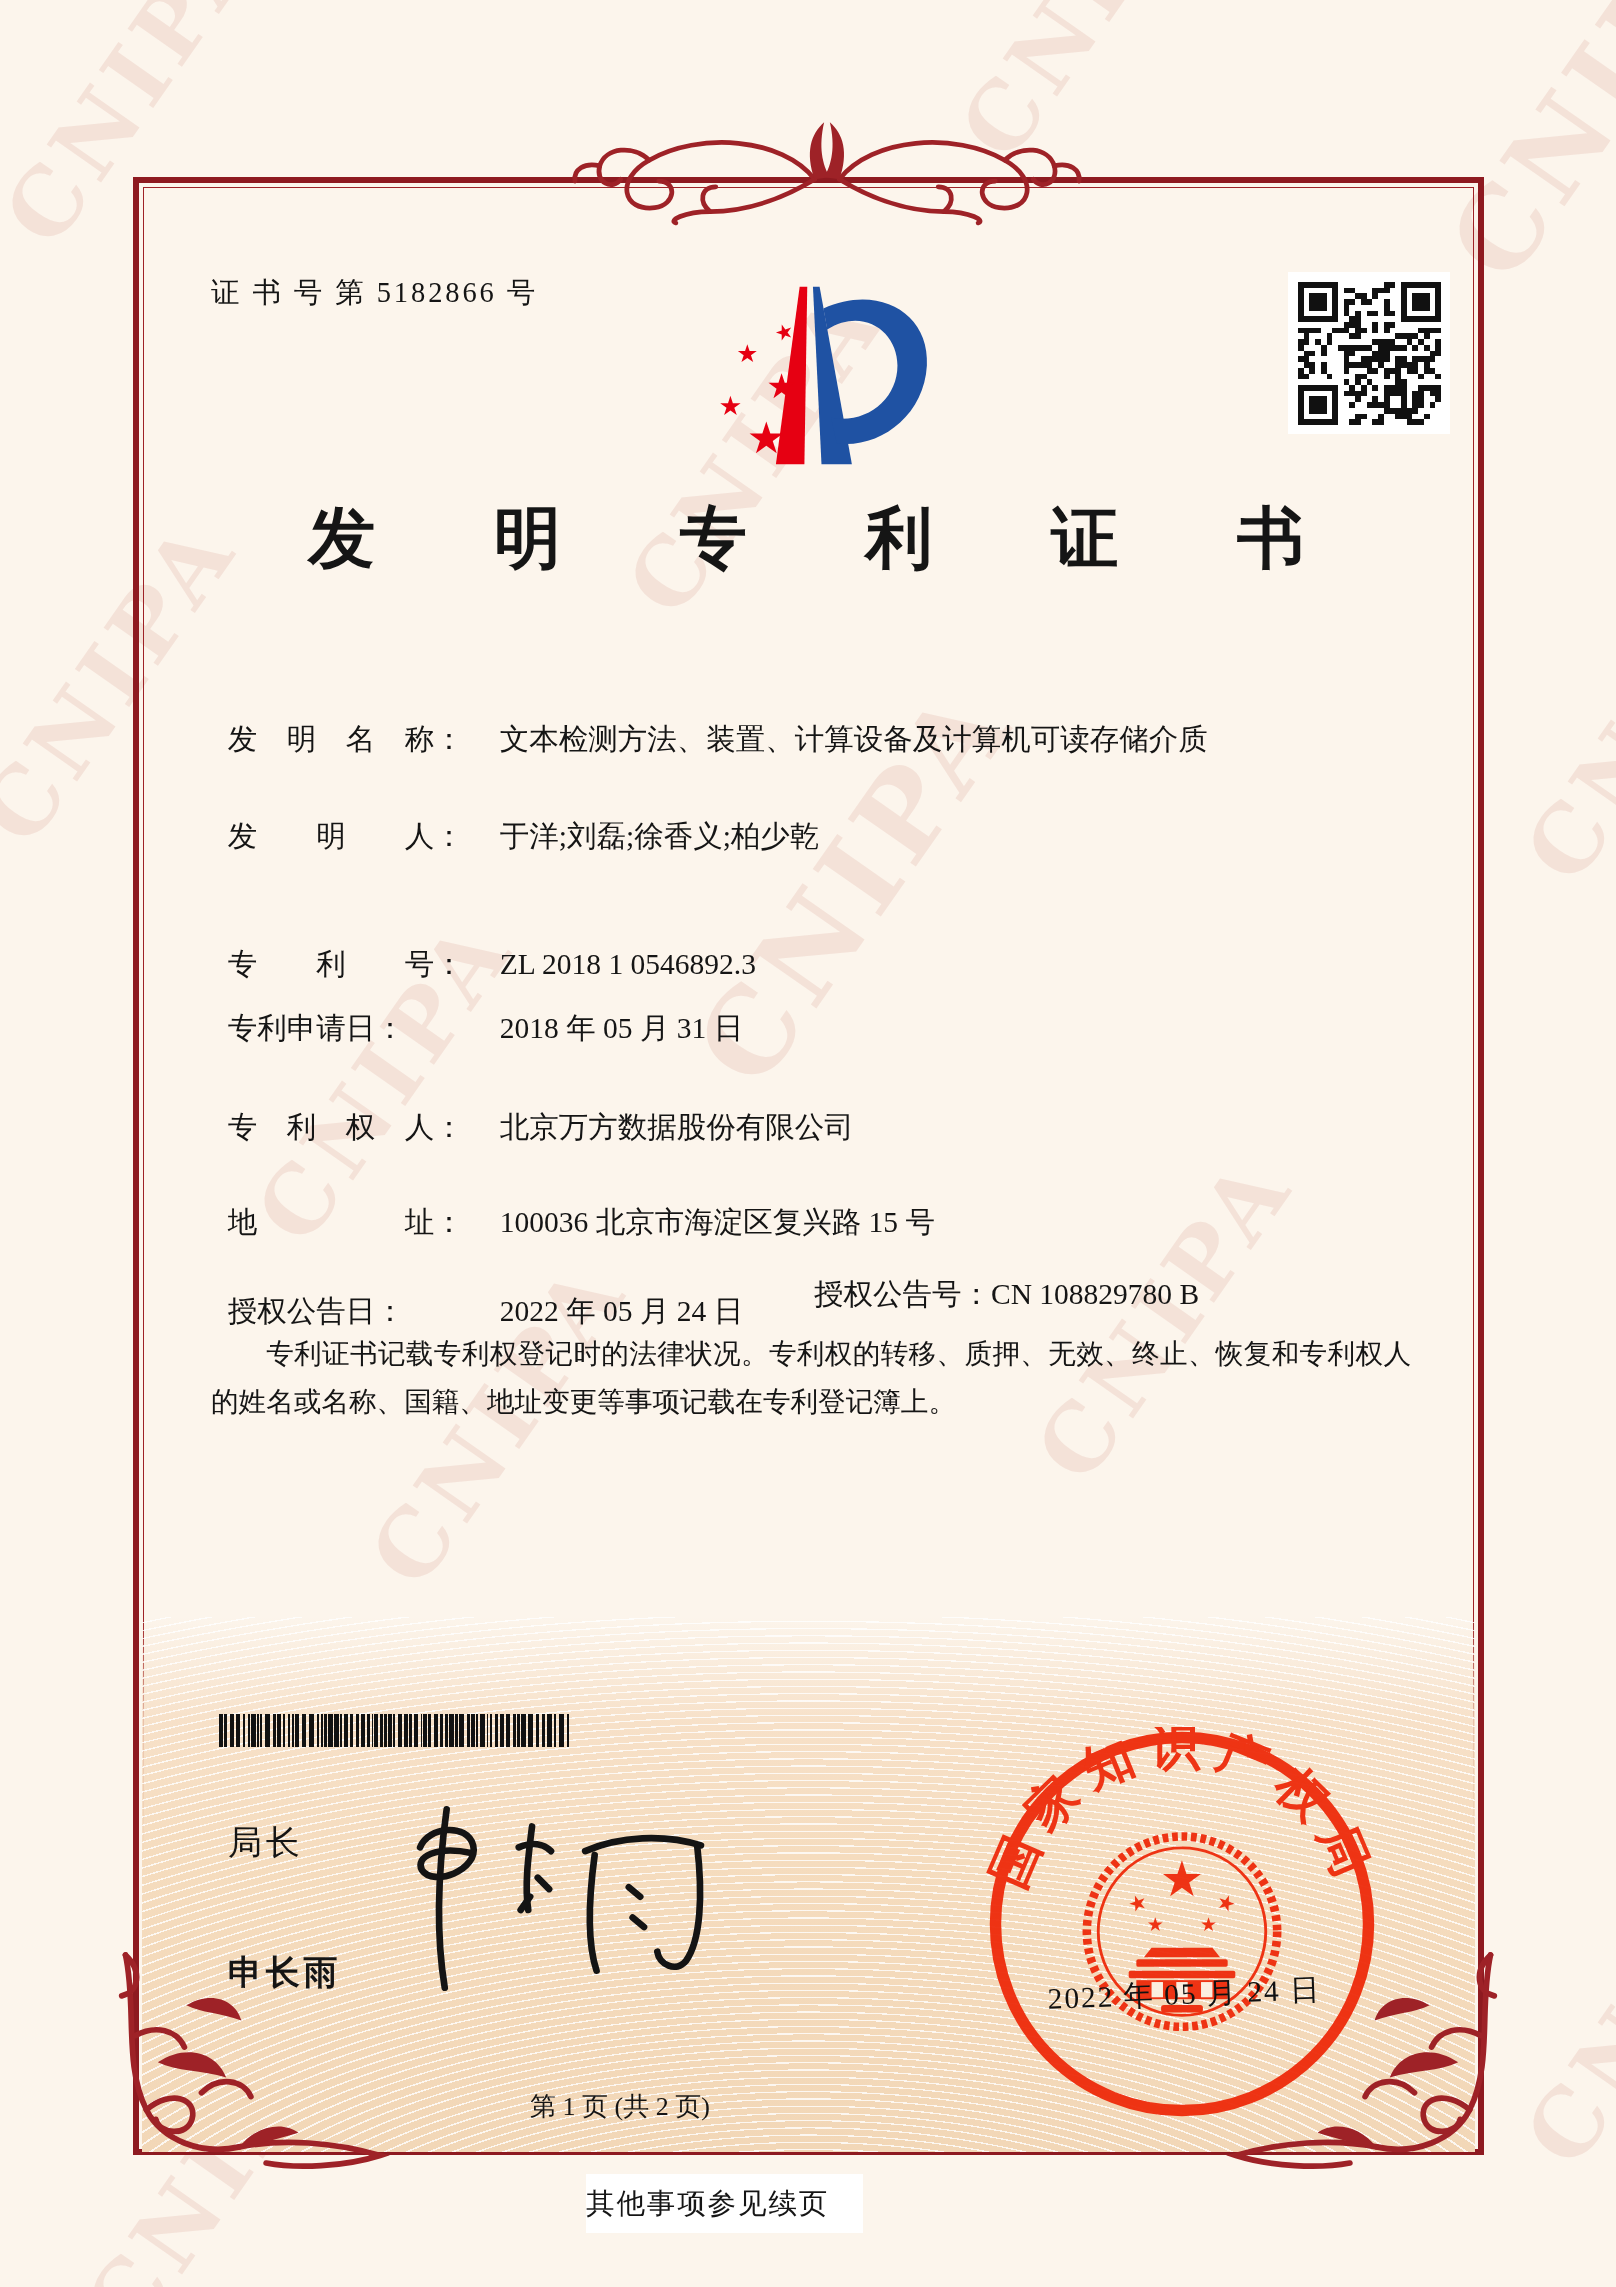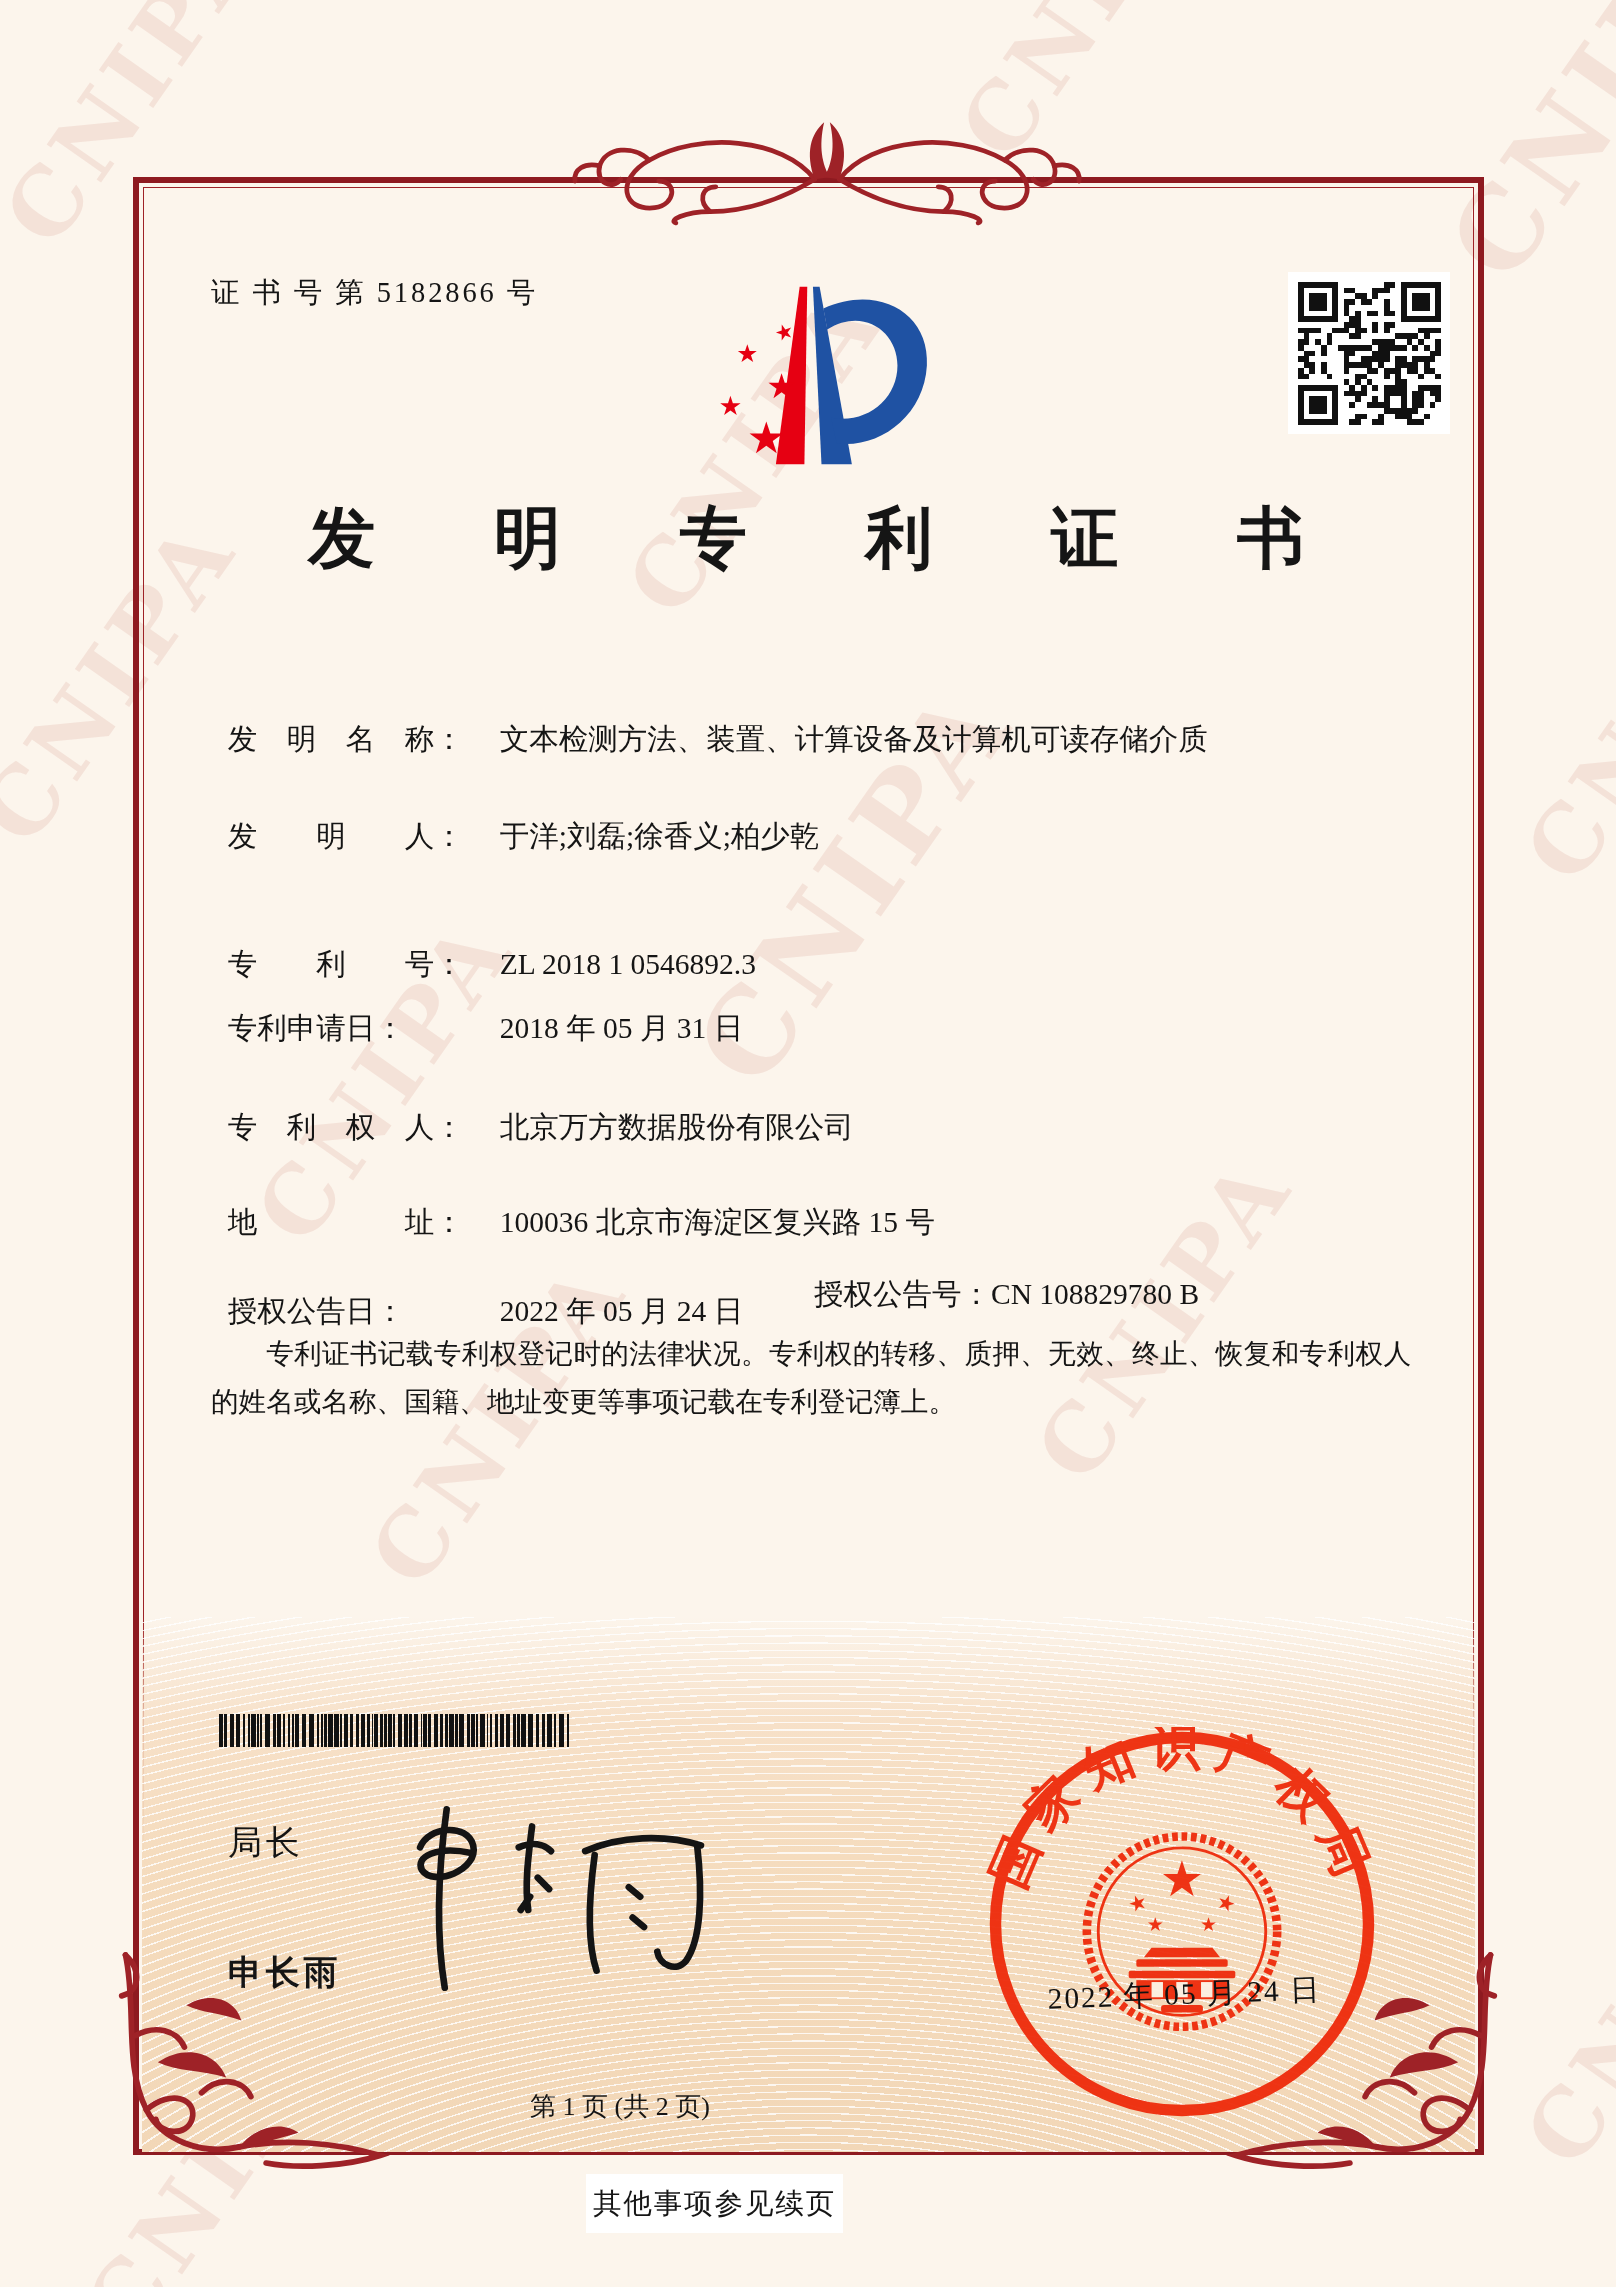--- a/index.html
+++ b/index.html
@@ -69,22 +69,22 @@
   .sig-name{position:absolute;left:228px;top:1950px;font-size:34px;letter-spacing:3.8px;
     font-family:"Liberation Sans","DejaVu Sans",sans-serif;font-weight:700;}
   .signature{position:absolute;left:380px;top:1798px;width:380px;height:204px;}
   .seal{position:absolute;left:985px;top:1727px;width:394px;height:394px;opacity:.95;}
   .seal-date{
     position:absolute;left:1004px;top:1975px;width:361px;text-align:center;
     font-size:29.5px;letter-spacing:1.9px;transform:rotate(-2deg);color:#111;
   }
   .pageinfo{position:absolute;left:530px;top:2089px;width:361px;text-align:left;font-size:26px;}
   .footnote{
-    position:absolute;left:586px;top:2174px;width:257px;height:59px;background:#ffffff;
-    text-align:center;line-height:59px;font-size:28.5px;letter-spacing:1.9px;
+    position:absolute;left:586px;top:2174px;width:277px;height:59px;background:#ffffff;
+    line-height:59px;font-size:28.5px;letter-spacing:1.9px;
   }
 </style>
 </head>
 <body>
 
 <div class="wm w1">CNIPA</div>
 <div class="wm w2">CNIPA</div>
 <div class="wm w3">CNIPA</div>
 <div class="wm w4">CNIPA</div>
 <div class="wm w5">CNIPA</div>

